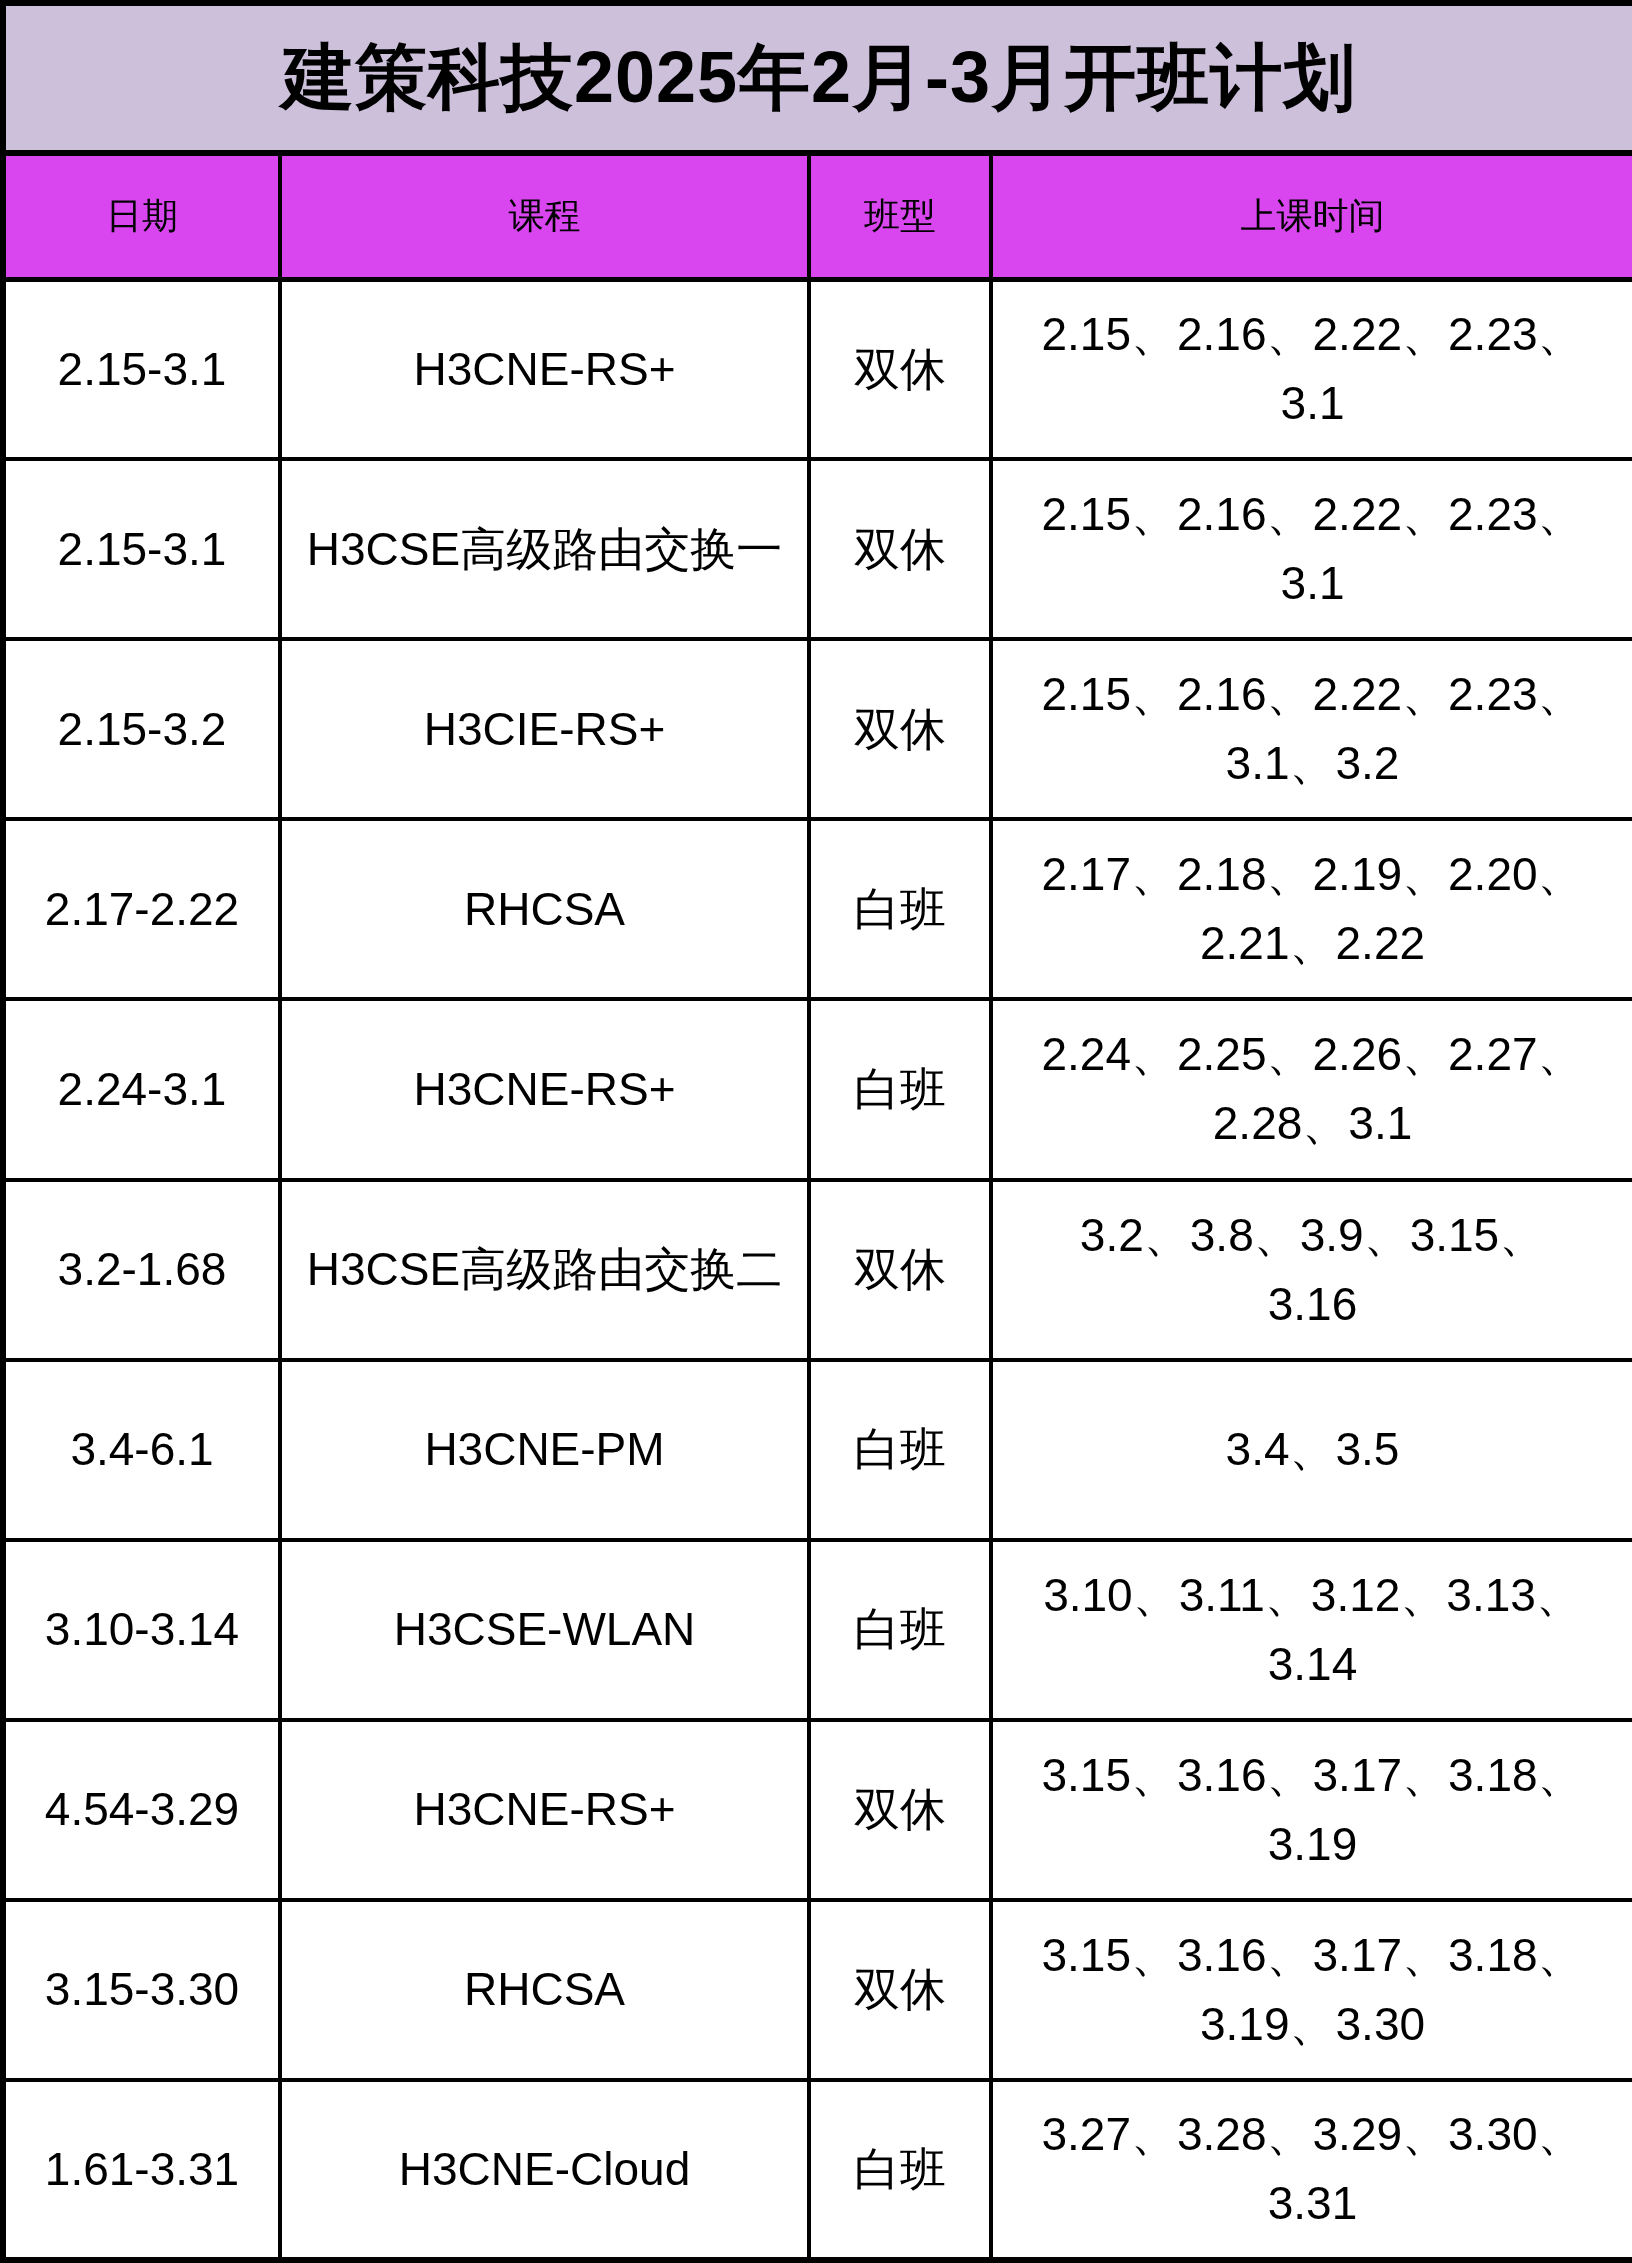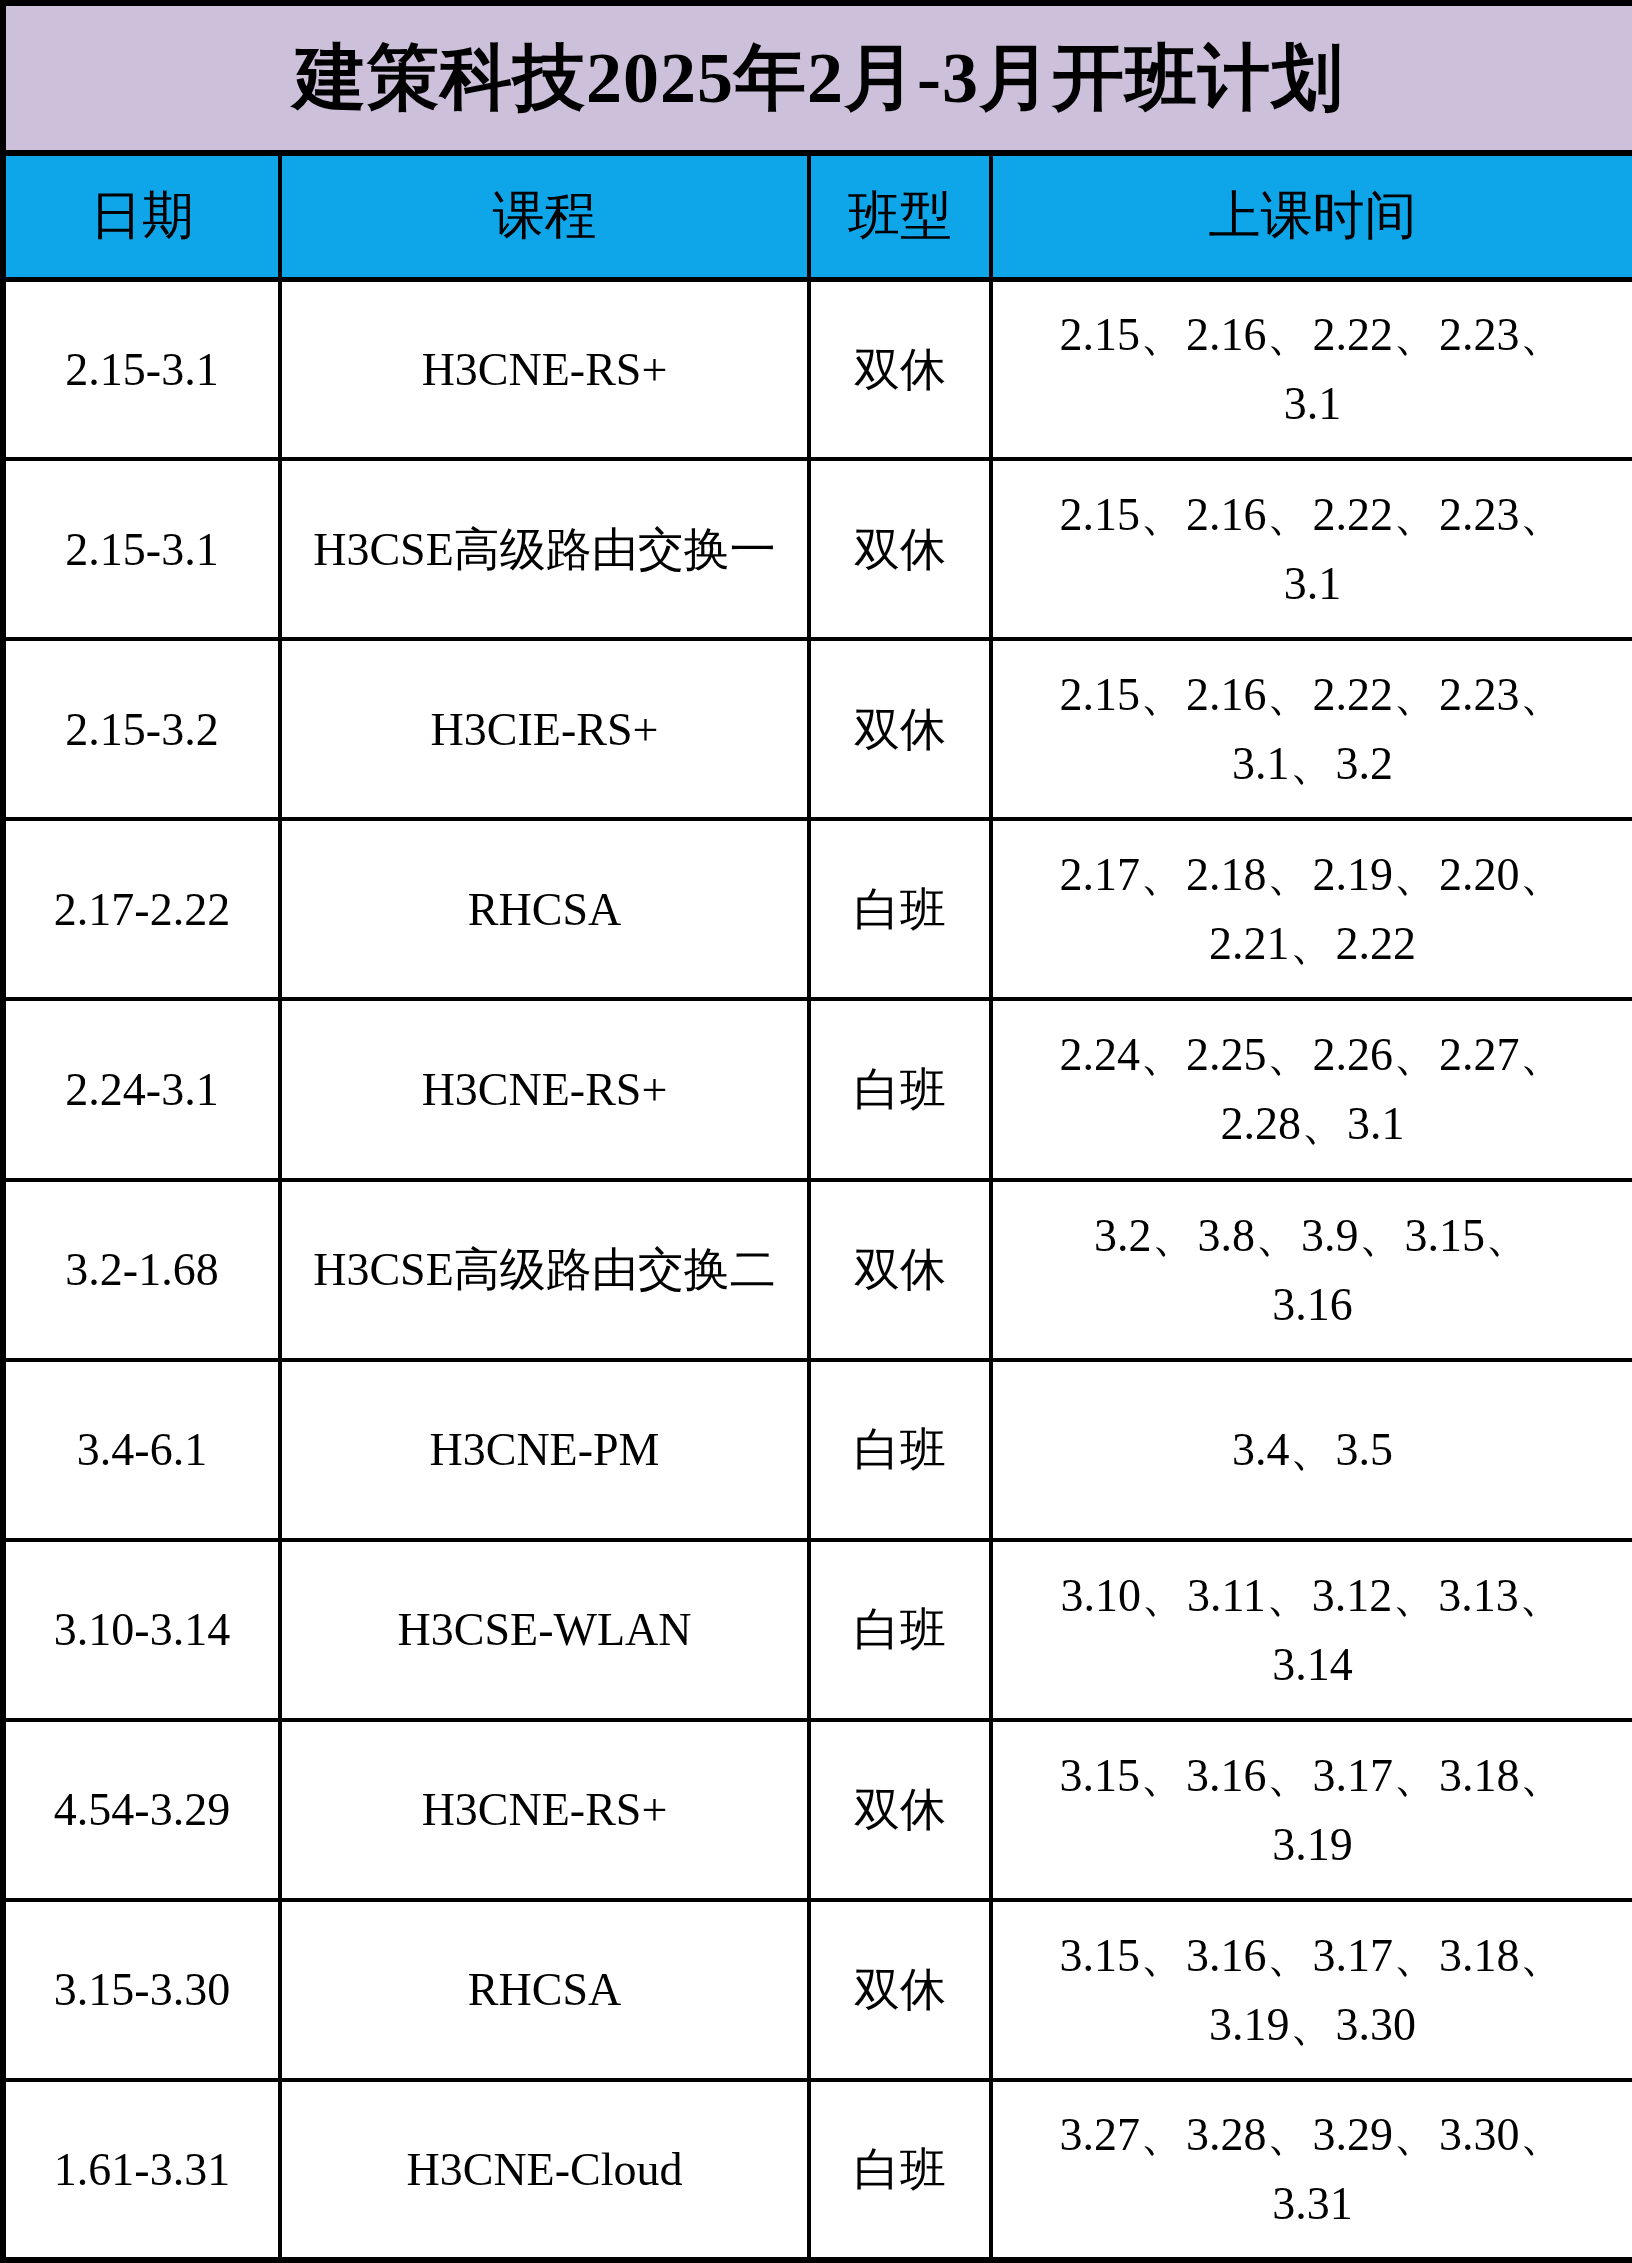--- a/index.html
+++ b/index.html
@@ -5,21 +5,21 @@
   html, body {
     margin: 0;
     padding: 0;
     background: #ffffff;
   }
   .page {
     width: 1460px;
     height: 2263px;
     box-sizing: border-box;
     background: #ffffff;
-    font-family: Liberation Serif, serif;
+    font-family: Liberation Sans, sans-serif;
     color: #000000;
   }
   table.schedule {
     width: 100%;
     height: 100%;
     border-collapse: collapse;
     table-layout: fixed;
     border: 6px solid #000000;
   }
   table.schedule td, table.schedule th {
@@ -33,22 +33,22 @@
   tr.title-row td {
     height: 150px;
     background: #CCC0DA;
     font-size: 72px;
     font-weight: bold;
     letter-spacing: 1px;
     border-bottom: 6px solid #000000;
   }
   tr.header-row th {
     height: 126px;
-    background: #0ea5e9;
-    font-size: 52px;
+    background: #d946ef;
+    font-size: 36px;
     font-weight: normal;
     border-bottom: 5px solid #000000;
   }
   tr.data-row {
     height: 180px;
     background: #ffffff;
   }
   tr.data-row td {
     font-size: 46px;
     line-height: 1.5;

